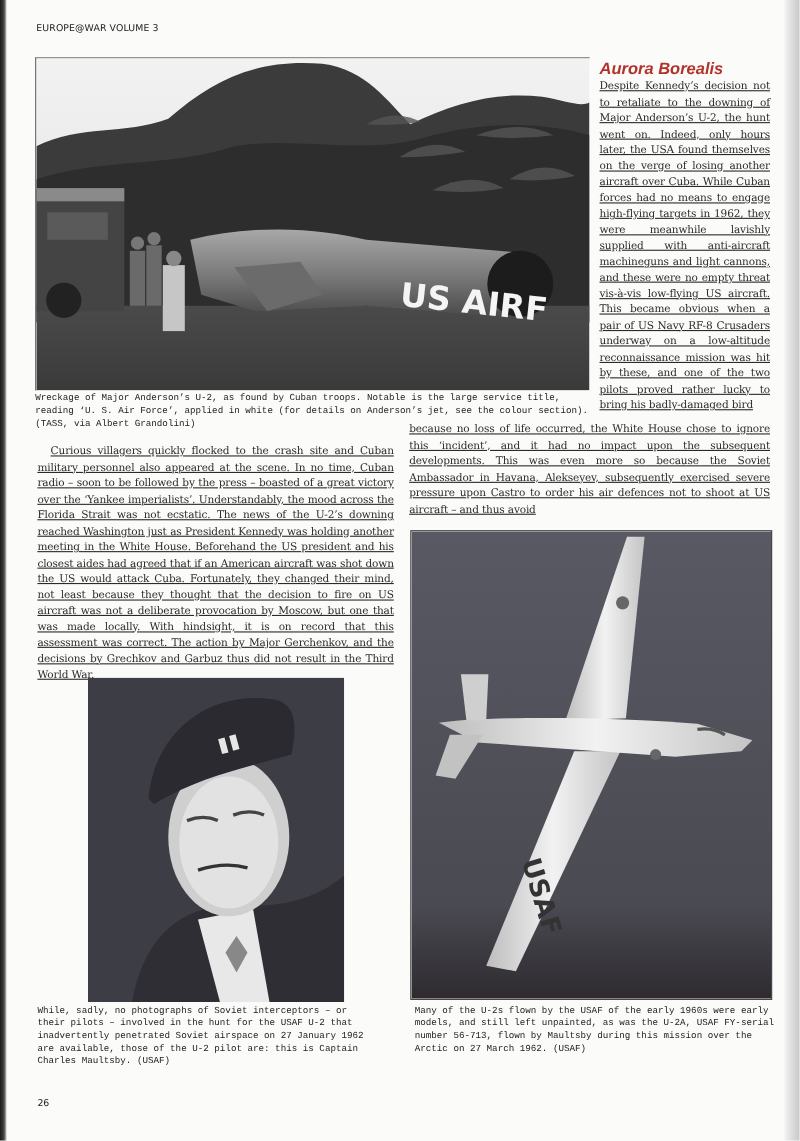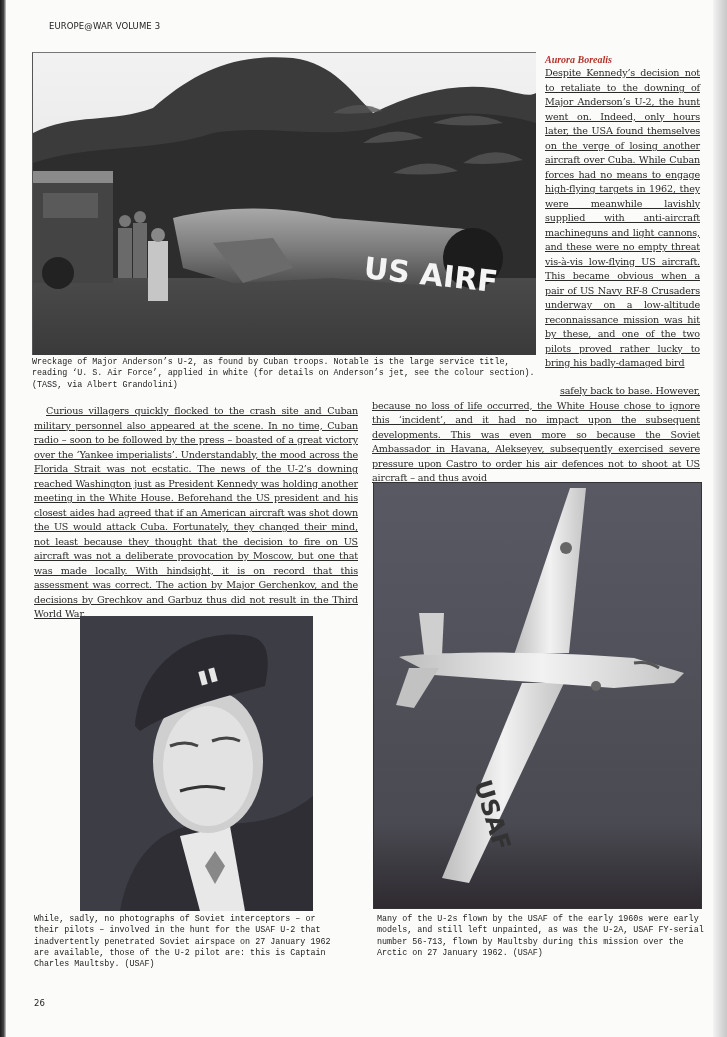--- a/index.html
+++ b/index.html
@@ -13,43 +13,43 @@
       position: absolute; left: 0; top: 0; width: 6px; height: 1037px;
       background: linear-gradient(90deg, #1a1a1a, #444 60%, #cfcfcf);
     }
     .right-edge {
       position: absolute; right: 0; top: 0; width: 14px; height: 1037px;
       background: linear-gradient(90deg, #f4f4f4, #d8d8d8 60%, #c8c8c8);
     }
     .running-head {
       position: absolute; left: 33px; top: 21px;
       font-family: "DejaVu Sans", "Liberation Sans", sans-serif;
-      font-size: 8.5px; letter-spacing: 0.1px; color: #222; margin-left: 16px;
+      font-size: 8.5px; letter-spacing: 0.1px; color: #222;
     }
     .photo { position: absolute; overflow: hidden; }
     .photo svg { display: block; width: 100%; height: 100%; }
     .photo-wreck { left: 32px; top: 52px; width: 503px; height: 302px; border-top: 1px solid #777; border-left: 1px solid #555; }
     .photo-u2 { left: 373px; top: 482px; width: 327px; height: 425px; border: 1px solid #333; }
     .photo-portrait { left: 80px; top: 616px; width: 233px; height: 295px; }
 
     .caption {
       position: absolute;
       font-family: Liberation Mono, monospace;
       font-size: 8.4px; line-height: 11.3px; color: #222;
     }
     .cap-wreck { left: 32px; top: 357px; width: 505px; }
     .cap-portrait { left: 34px; top: 914px; width: 300px; }
     .cap-u2 { left: 377px; top: 914px; width: 330px; }
 
     .sidebar-col {
       position: absolute; left: 545px; top: 54px; width: 155px;
     }
     .sidebar-title {
-      font-family: Liberation Serif, serif;
-      font-style: italic; font-weight: bold; font-size: 10px;
+      font-family: Liberation Sans, sans-serif;
+      font-style: italic; font-weight: bold; font-size: 15px;
       color: #b3322b; margin: 0 0 1px 0;
     }
     .body-text {
       font-size: 9.6px; line-height: 14.5px; text-align: justify; margin: 0;
       color: #2b2b2b; letter-spacing: -0.15px; text-decoration: underline;
     }
     .col-left { position: absolute; left: 34px; top: 404px; width: 324px; }
     .col-left .body-text { text-indent: 12px; }
     .col-right-cont { position: absolute; left: 372px; top: 384px; width: 328px; }
     .col-right-cont .first-line { display: block; text-align: right; }
@@ -119,21 +119,20 @@
   <h3 class="sidebar-title">Aurora Borealis</h3>
   <p class="body-text">Despite Kennedy’s decision not to retaliate to the downing of Major Anderson’s U-2, the hunt went on. Indeed, only hours later, the USA found themselves on the verge of losing another aircraft over Cuba. While Cuban forces had no means to engage high-flying targets in 1962, they were meanwhile lavishly supplied with anti-aircraft machineguns and light cannons, and these were no empty threat vis-à-vis low-flying US aircraft. This became obvious when a pair of US Navy RF-8 Crusaders underway on a low-altitude reconnaissance mission was hit by these, and one of the two pilots proved rather lucky to bring his badly-damaged bird</p>
 </div>
 
 <div class="col-left">
   <p class="body-text">Curious villagers quickly flocked to the crash site and Cuban military personnel also appeared at the scene. In no time, Cuban radio – soon to be followed by the press – boasted of a great victory over the ‘Yankee imperialists’. Understandably, the mood across the Florida Strait was not ecstatic. The news of the U-2’s downing reached Washington just as President Kennedy was holding another meeting in the White House. Beforehand the US president and his closest aides had agreed that if an American aircraft was shot down the US would attack Cuba. Fortunately, they changed their mind, not least because they thought that the decision to fire on US aircraft was not a deliberate provocation by Moscow, but one that was made locally. With hindsight, it is on record that this assessment was correct. The action by Major Gerchenkov, and the decisions by Grechkov and Garbuz thus did not result in the Third World War.</p>
 </div>
 
 <div class="col-right-cont">
   <p class="body-text">
-    <span class="first-line">safely back to base. However,</span>
     <span>because no loss of life occurred, the White House chose to ignore this ‘incident’, and it had no impact upon the subsequent developments. This was even more so because the Soviet Ambassador in Havana, Alekseyev, subsequently exercised severe pressure upon Castro to order his air defences not to shoot at US aircraft – and thus avoid</span>
   </p>
 </div>
 
 <div class="photo photo-portrait">
   <svg viewBox="0 0 233 295" preserveAspectRatio="none">
     <rect width="233" height="295" fill="#3d3d45"></rect>
     <path d="M40 295 C50 240 80 215 110 210 C150 205 190 215 233 180 L233 295 Z" fill="#2e2e34"></path>
     <path d="M100 220 L150 210 L165 295 L120 295 Z" fill="#e8e8e8"></path>
     <ellipse cx="128" cy="145" rx="55" ry="72" fill="#cfcfcf"></ellipse>
@@ -168,15 +167,15 @@
     <path d="M148 200 L190 200 L95 400 L68 395 Z" fill="url(#metal)"></path>
     <path d="M25 174 C60 168 180 168 260 175 L310 190 L300 200 L240 205 L60 192 Z" fill="url(#metal)"></path>
     <path d="M45 130 L70 130 L68 172 L50 172 Z" fill="#cfcfcf"></path>
     <path d="M35 185 L65 185 L40 225 L22 222 Z" fill="#c2c2c2"></path>
     <path d="M260 180 q15 -2 25 5" stroke="#555" stroke-width="3" fill="none"></path>
     <circle cx="192" cy="65" r="6" fill="#666"></circle>
     <circle cx="222" cy="203" r="5" fill="#666"></circle>
     <text x="100" y="300" font-family="DejaVu Sans, sans-serif" font-weight="bold" font-size="24" fill="#333" transform="rotate(73 100 300)">USAF</text>
   </svg>
 </div>
-<div class="caption cap-u2">Many of the U-2s flown by the USAF of the early 1960s were early models, and still left unpainted, as was the U-2A, USAF FY-serial number 56-713, flown by Maultsby during this mission over the Arctic on 27 January 1962. (USAF)</div>
+<div class="caption cap-u2">Many of the U-2s flown by the USAF of the early 1960s were early models, and still left unpainted, as was the U-2A, USAF FY-serial number 56-713, flown by Maultsby during this mission over the Arctic on 27 March 1962. (USAF)</div>
 
 <div class="page-number">26</div>
 
 </body></html>

